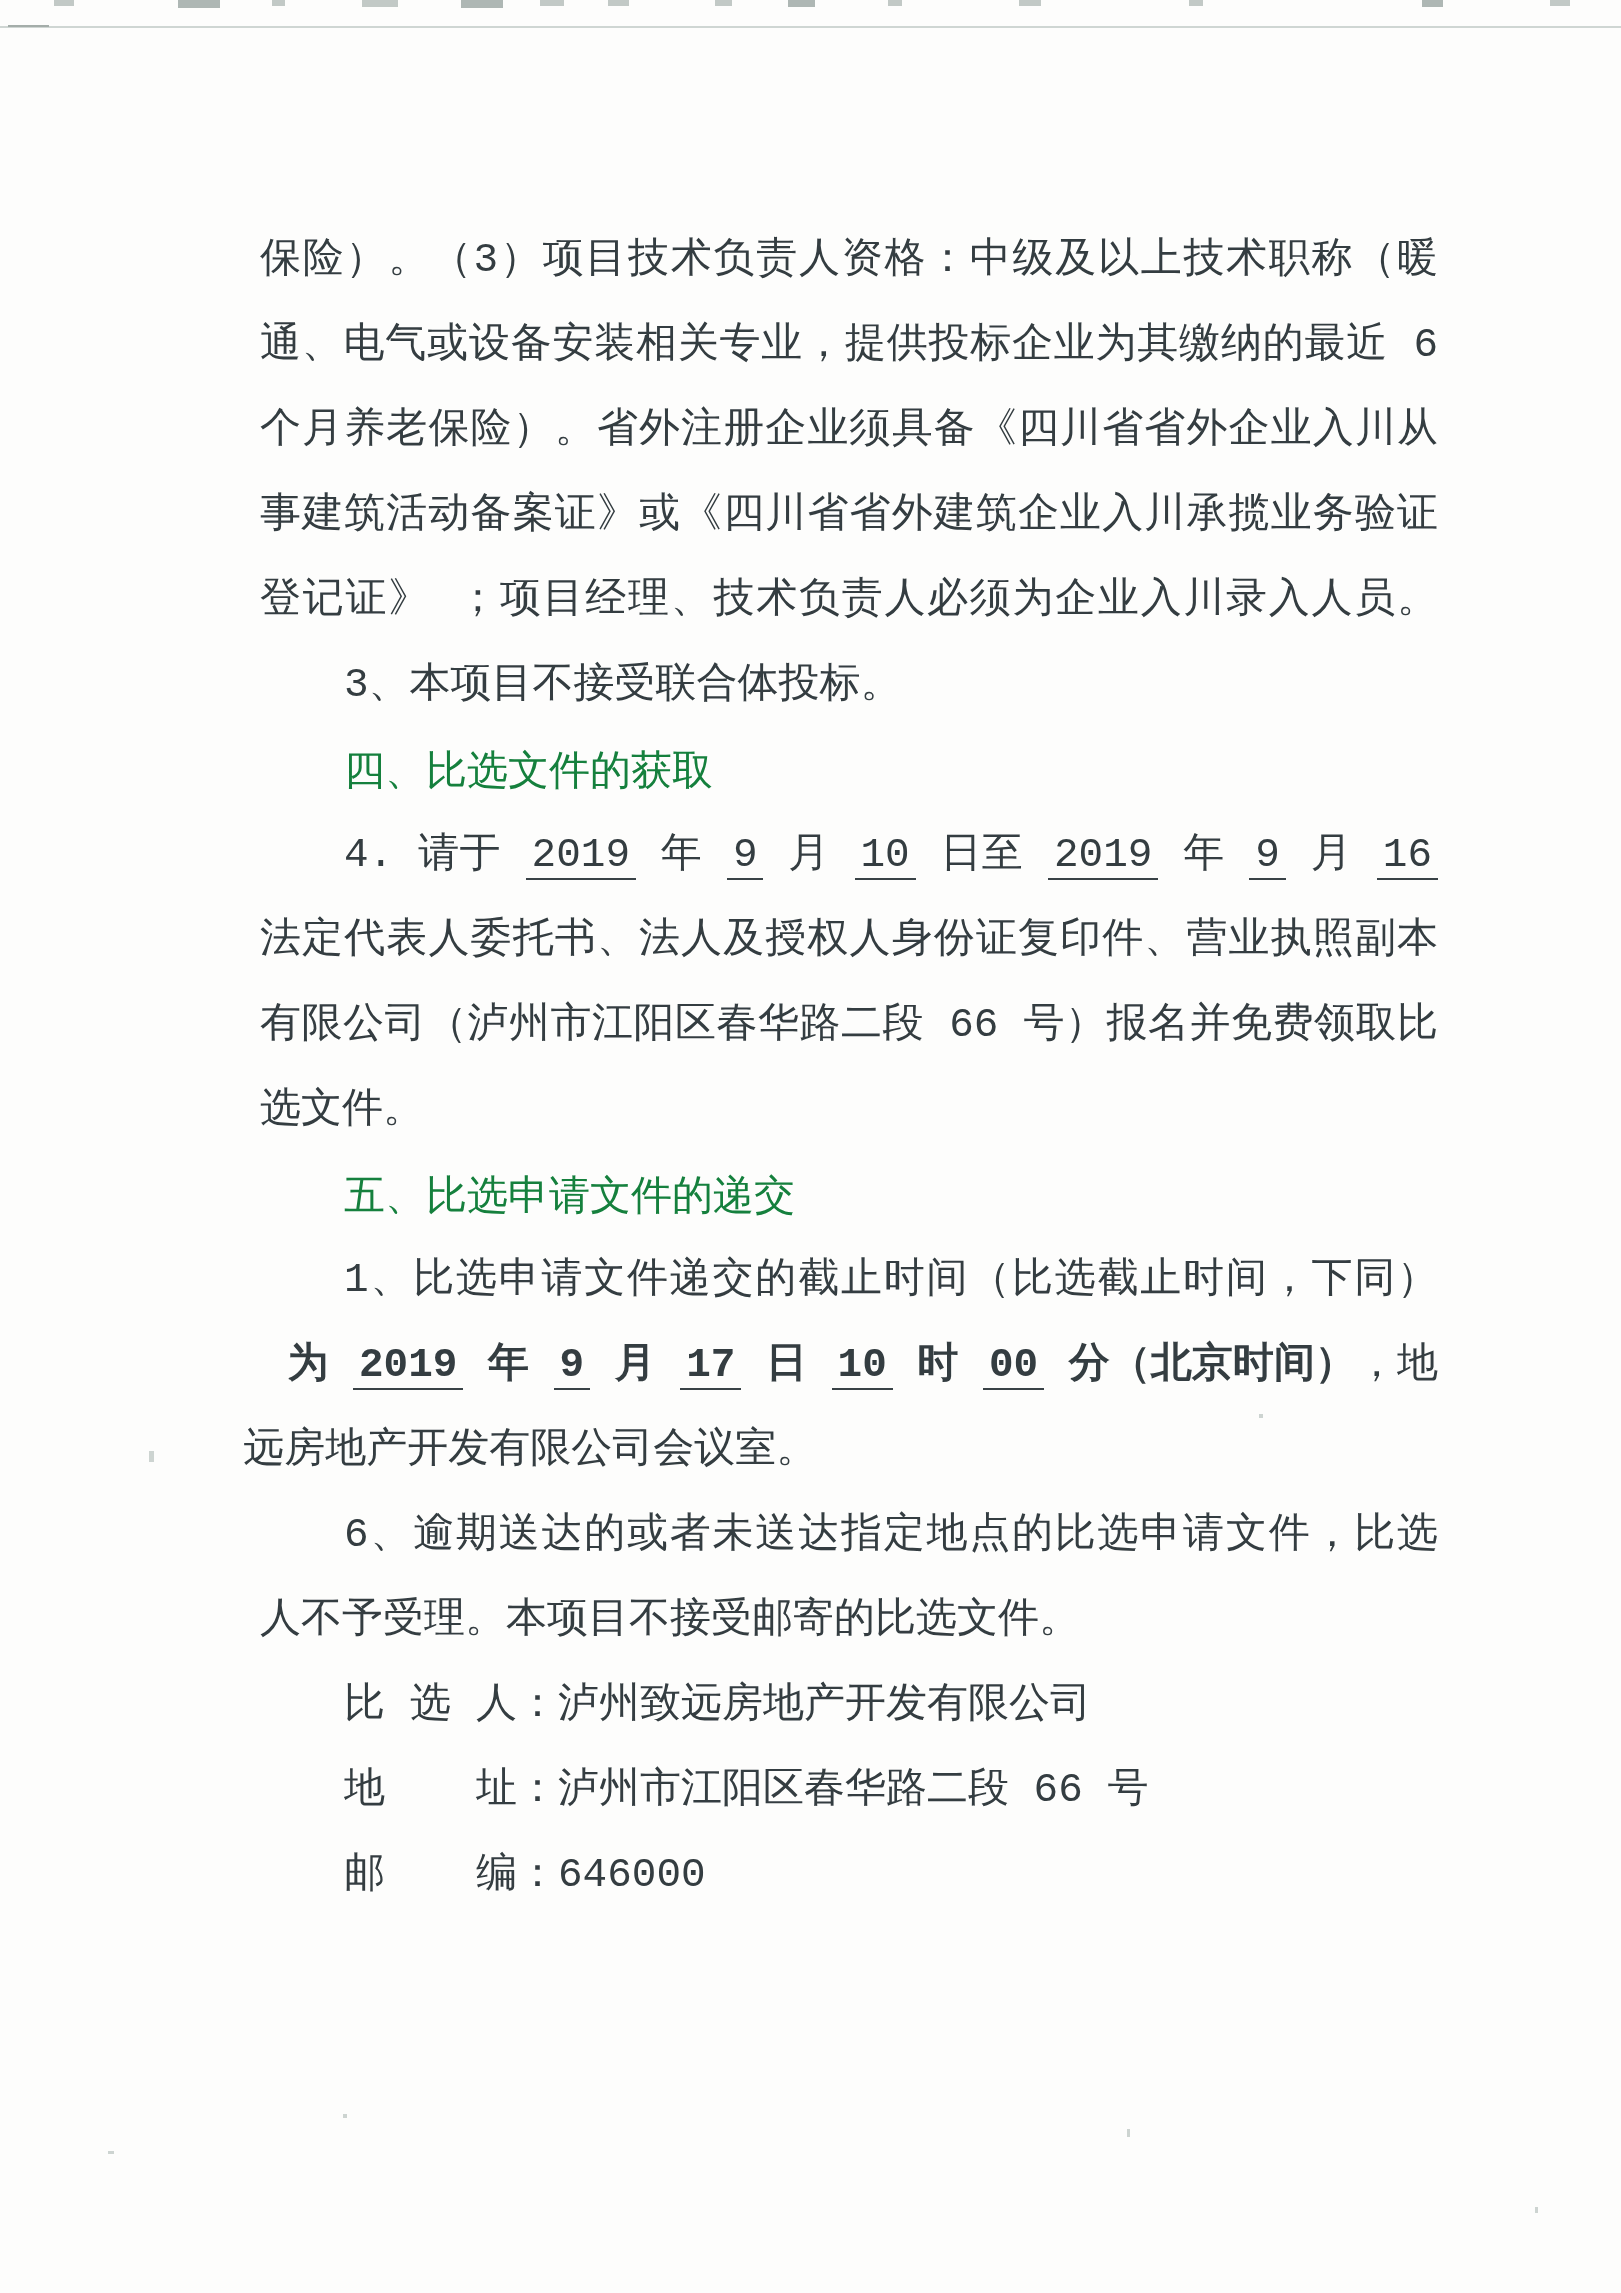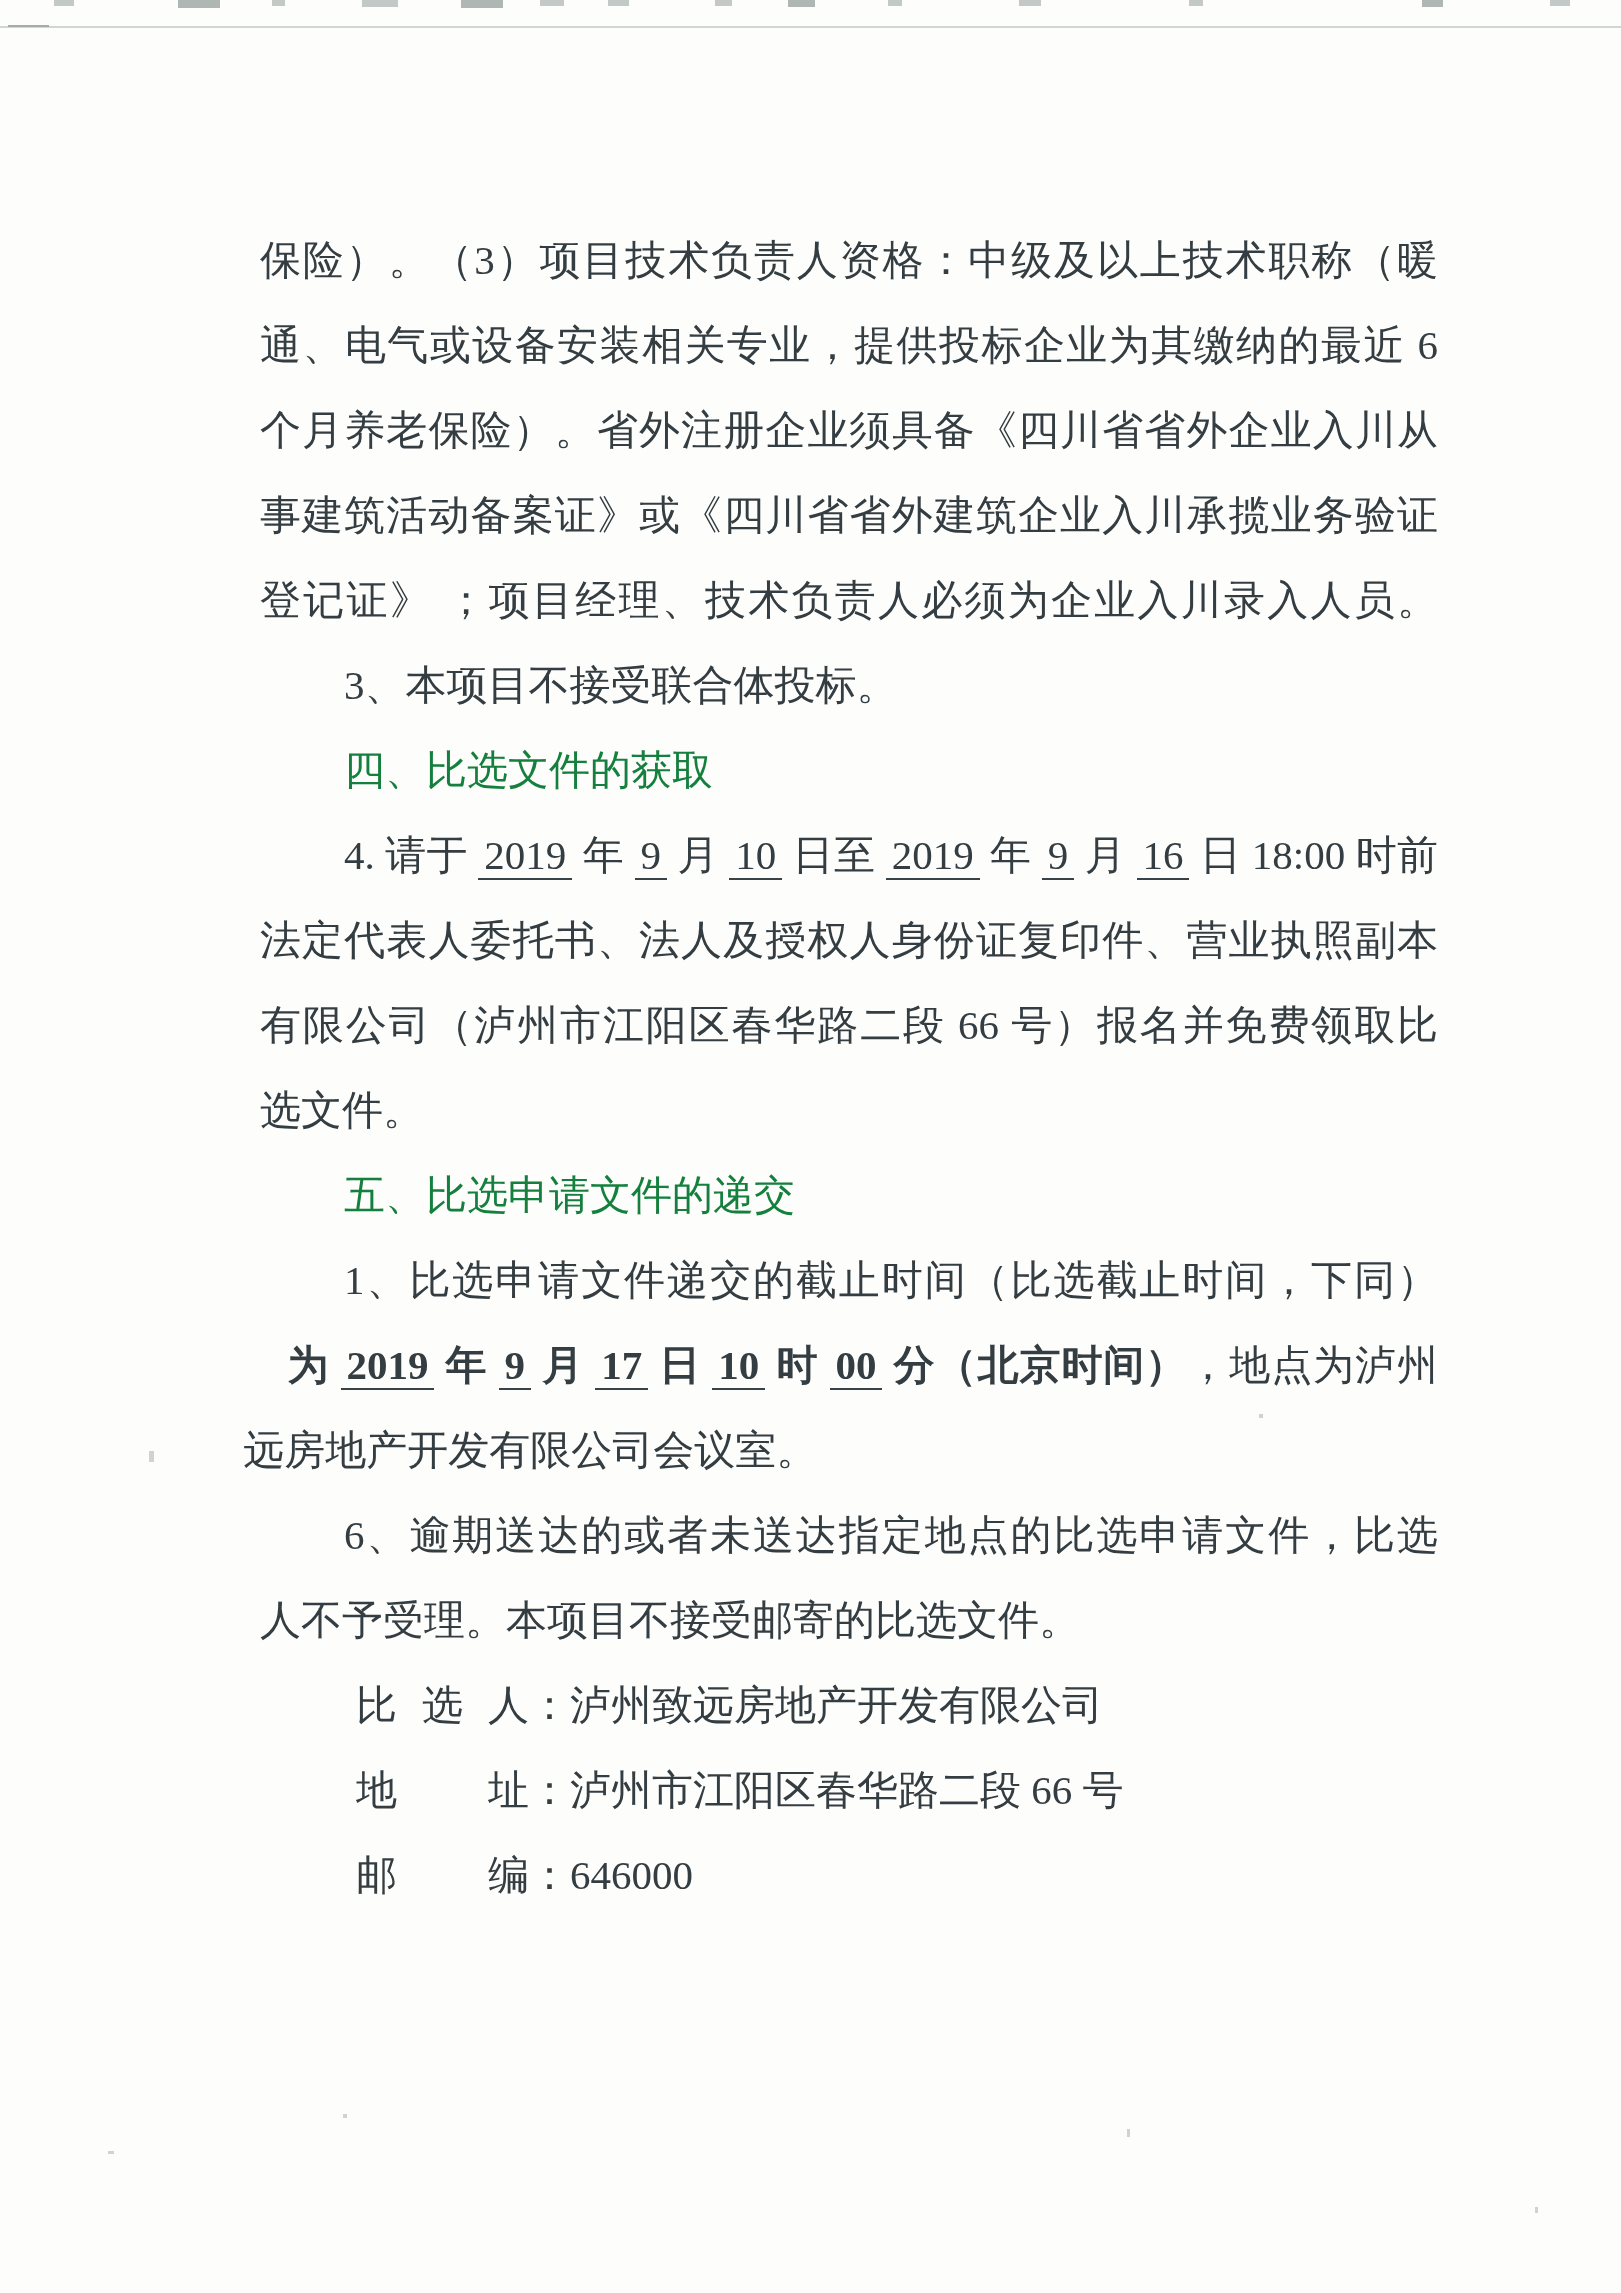--- a/index.html
+++ b/index.html
@@ -12,30 +12,30 @@
   .af{position:absolute;pointer-events:none;}
   .hline{left:0;top:25.5px;width:1621px;height:2px;background:#cfd6d3;}
   .hline-dark{left:7.8px;top:24.5px;width:41px;height:2.9px;background:#a4ada9;}
   .dash{top:0;height:5.9px;background:#b3bcb8;opacity:.8;}
   .speck{background:#cdd4d1;}
   
   .content{
     position:absolute;left:260px;top:218px;width:1178px;
     font-size:41px;line-height:85px;
   }
-  .ln{height:85px;overflow:hidden;text-align:left;}
+  .ln{height:85px;overflow:hidden;text-align:left;font-family:Liberation Mono, monospace;}
   .fill{text-align:justify;text-align-last:justify;text-justify:inter-ideograph;}
   .indent{text-indent:84px;}
   .shift1{text-indent:27.4px;}
   .shift2{margin-left:-16.7px;}
   .h{font-family:"DejaVu Sans","Liberation Sans",sans-serif;font-weight:normal;color:#15803d;}
   .u{border-bottom:2.9px solid #394246;padding:0 5.9px;}
   .bd{font-weight:bold;}
   .contact{margin-left:84px;}
-  .clabel{display:inline-block;width:173px;text-align:justify;text-align-last:justify;margin-left:12px;}
+  .clabel{display:inline-block;width:173px;text-align:justify;text-align-last:justify;}
 </style>
 </head>
 <body>
 
 <div class="page">
 
   <div>
     <div class="af dash" style="left:54px;width:19.6px;"></div>
     <div class="af dash" style="left:178px;width:42px;height:7.8px;background:#9aa5a1;"></div>
     <div class="af dash" style="left:272px;width:12.7px;"></div>

